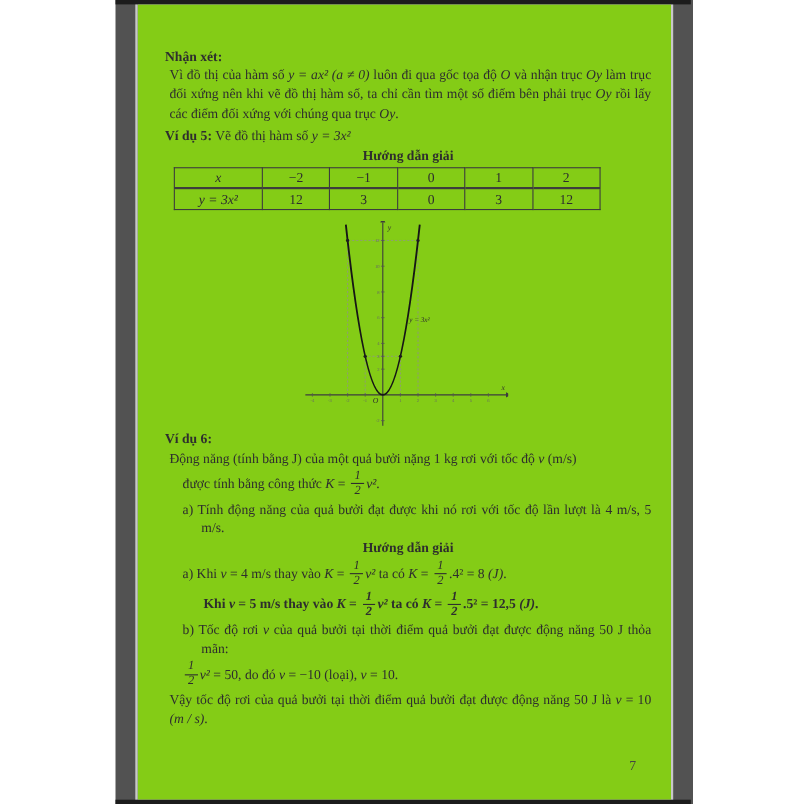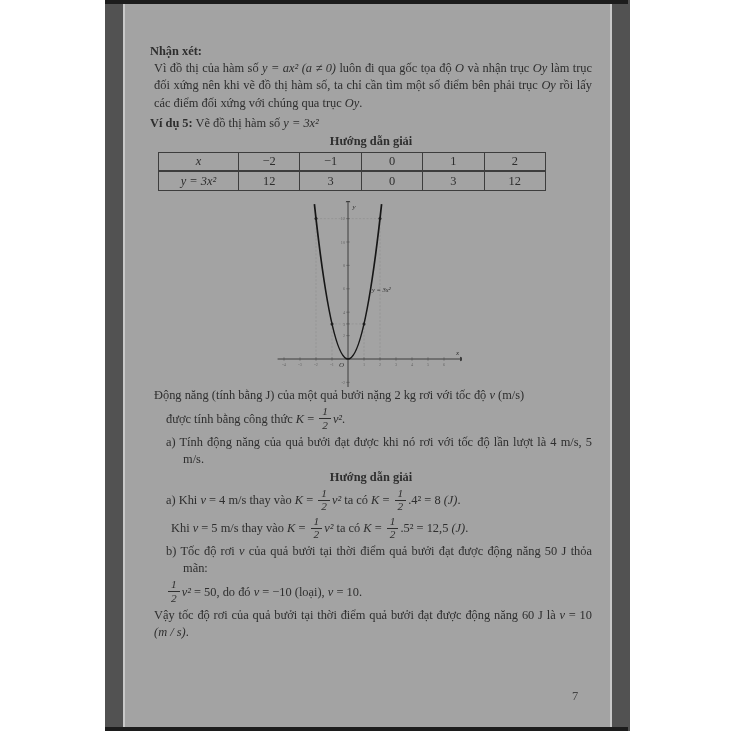--- a/index.html
+++ b/index.html
@@ -7,21 +7,21 @@
        font-family:"Liberation Serif",serif;color:#2e2e2e;}
   .stage{position:absolute;inset:0;background:#fff;}
   
   .bar-v{position:absolute;top:0;height:731px;width:18px;background:#525252;}
   .bl{left:105px;border-right:2px solid #c8c8c8;}
   .br{left:610px;border-left:2px solid #c8c8c8;}
   .bar-h{position:absolute;left:105px;width:523px;height:4px;background:#1c1c1c;}
   .bt{top:0;}
   .bb{top:727px;}
   
-  .page{position:absolute;left:125px;top:4px;width:485px;height:723px;background:#a3a3a3;}
+  .page{position:absolute;left:125px;top:4px;width:485px;height:723px;background:#84cc16;}
   .content{position:absolute;left:25px;top:39px;width:442px;
            font-size:12.4px;line-height:17.2px;}
   p{margin:0;}
   .bd{font-weight:bold;}
   .it{font-style:italic;}
   .jind{margin-left:4px;}
   .just{text-align:justify;}
   .vd5{margin-top:3px;}
   .guide{text-align:center;font-weight:bold;margin:1px 0;}
   
@@ -39,21 +39,21 @@
   .tick{stroke:#555;stroke-width:.7;}
   .tl{font-family:"Liberation Serif",serif;font-size:4.2px;fill:#666;}
   .al{font-family:"Liberation Serif",serif;font-style:italic;font-size:7px;fill:#2e2e2e;}
   .cl{font-family:"Liberation Serif",serif;font-style:italic;font-size:6.5px;fill:#2e2e2e;}
   .curve{fill:none;stroke:#161616;stroke-width:1.7;}
   .dot{fill:#1d1d1d;}
   
   .vd6{margin-top:4px;}
   .item{margin-left:16px;padding-left:17px;text-indent:-17px;}
   .fr{line-height:26px;margin:1px 0 1px 16px;}
-  .sol-indent{margin-left:21px;}
+  .sol-indent{margin-left:35px;font-weight:bold;}
   .frac{display:inline-block;vertical-align:middle;text-align:center;line-height:1.05;
         margin:0 2px;font-style:italic;font-size:11.3px;position:relative;top:-1px;}
   .fn{display:block;border-bottom:1px solid #2e2e2e;padding:0 3px .5px;}
   .fd{display:block;padding-top:.5px;}
   .pagenum{position:absolute;left:422px;top:645px;font-size:12.5px;color:#444;}
 </style>
 </head>
 <body>
 
 <div class="stage">
@@ -151,31 +151,32 @@
             <circle cx="56" cy="122.9" r="1.5" class="dot"></circle>
             <circle cx="88" cy="122.9" r="1.5" class="dot"></circle>
             <circle cx="104" cy="17.600000000000023" r="1.5" class="dot"></circle>
             <text x="76.5" y="8.219999999999999" class="al">y</text>
             <text x="183" y="153.5" text-anchor="end" class="al">x</text>
             <text x="68" y="165.5" text-anchor="end" class="al">O</text>
             <text x="96" y="91.31" class="cl">y = 3x²</text>
           </svg>
       </div>
 
-      <p class="jind just"><span>Động năng (tính bằng J) của một quả bưởi nặng 2 kg rơi với tốc độ </span><span class="it">v</span><span> (m/s)</span></p>
+      <p class="vd6"><span class="bd">Ví dụ 6:</span></p>
+      <p class="jind just"><span>Động năng (tính bằng J) của một quả bưởi nặng 1 kg rơi với tốc độ </span><span class="it">v</span><span> (m/s)</span></p>
       <p class="fr"><span>được tính bằng công thức </span><span class="it">K</span><span> = </span><span class="frac"><span class="fn">1</span><span class="fd">2</span></span><span class="it">v²</span><span>.</span></p>
       <p class="item just"><span>a) Tính động năng của quả bưởi đạt được khi nó rơi với tốc độ lần lượt là 4 m/s, 5 m/s.</span></p>
 
       <p class="guide">Hướng dẫn giải</p>
 
       <p class="fr"><span>a) Khi </span><span class="it">v</span><span> = 4 m/s thay vào </span><span class="it">K</span><span> = </span><span class="frac"><span class="fn">1</span><span class="fd">2</span></span><span class="it">v²</span><span> ta có </span><span class="it">K</span><span> = </span><span class="frac"><span class="fn">1</span><span class="fd">2</span></span><span>.4² = 8 </span><span class="it">(J)</span><span>.</span></p>
       <p class="fr sol-indent"><span>Khi </span><span class="it">v</span><span> = 5 m/s thay vào </span><span class="it">K</span><span> = </span><span class="frac"><span class="fn">1</span><span class="fd">2</span></span><span class="it">v²</span><span> ta có </span><span class="it">K</span><span> = </span><span class="frac"><span class="fn">1</span><span class="fd">2</span></span><span>.5² = 12,5 </span><span class="it">(J)</span><span>.</span></p>
       <p class="item just"><span>b) Tốc độ rơi </span><span class="it">v</span><span> của quả bưởi tại thời điểm quả bưởi đạt được động năng 50 J thỏa mãn:</span></p>
       <p class="fr"><span class="frac"><span class="fn">1</span><span class="fd">2</span></span><span class="it">v²</span><span> = 50, do đó </span><span class="it">v</span><span> = −10 (loại), </span><span class="it">v</span><span> = 10.</span></p>
-      <p class="jind just"><span>Vậy tốc độ rơi của quả bưởi tại thời điểm quả bưởi đạt được động năng 60 J là </span><span class="it">v</span><span> = 10 </span><span class="it">(m / s)</span><span>.</span></p>
+      <p class="jind just"><span>Vậy tốc độ rơi của quả bưởi tại thời điểm quả bưởi đạt được động năng 50 J là </span><span class="it">v</span><span> = 10 </span><span class="it">(m / s)</span><span>.</span></p>
 
       <div class="pagenum">7</div>
     </div>
   </div>
 
   <div class="bar-v bl"></div>
   <div class="bar-v br"></div>
   <div class="bar-h bt"></div>
   <div class="bar-h bb"></div>
 </div>

